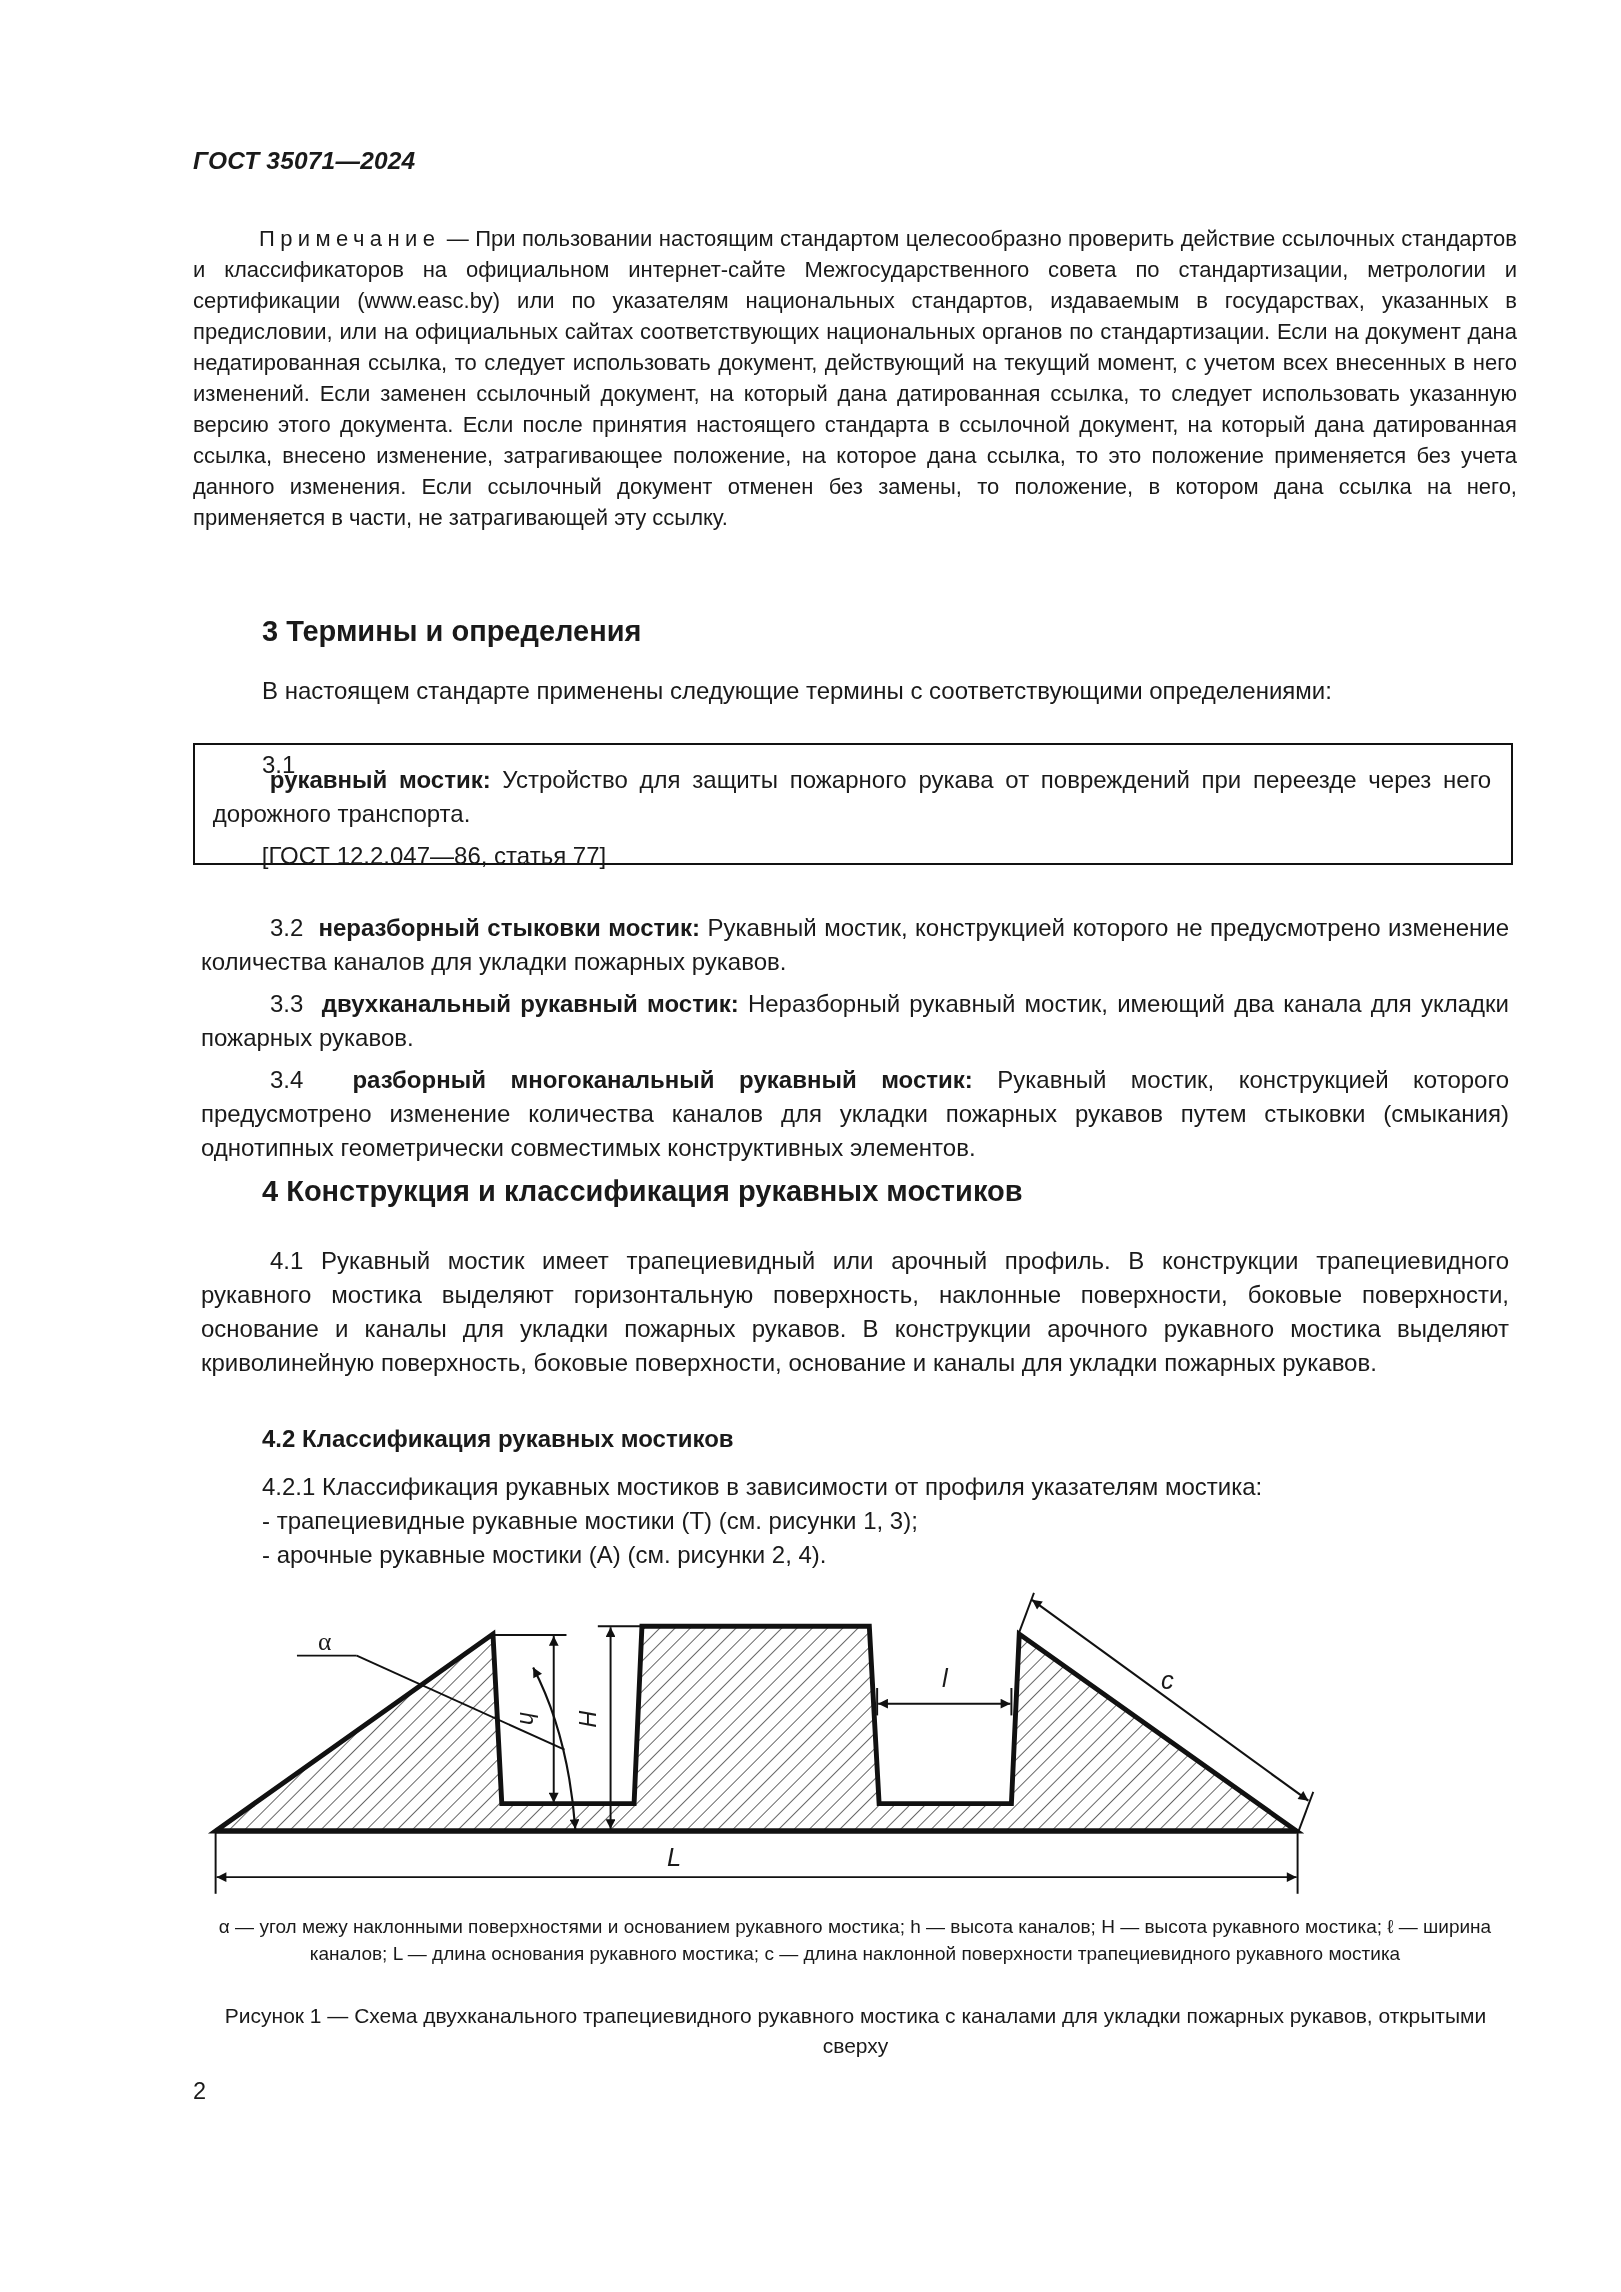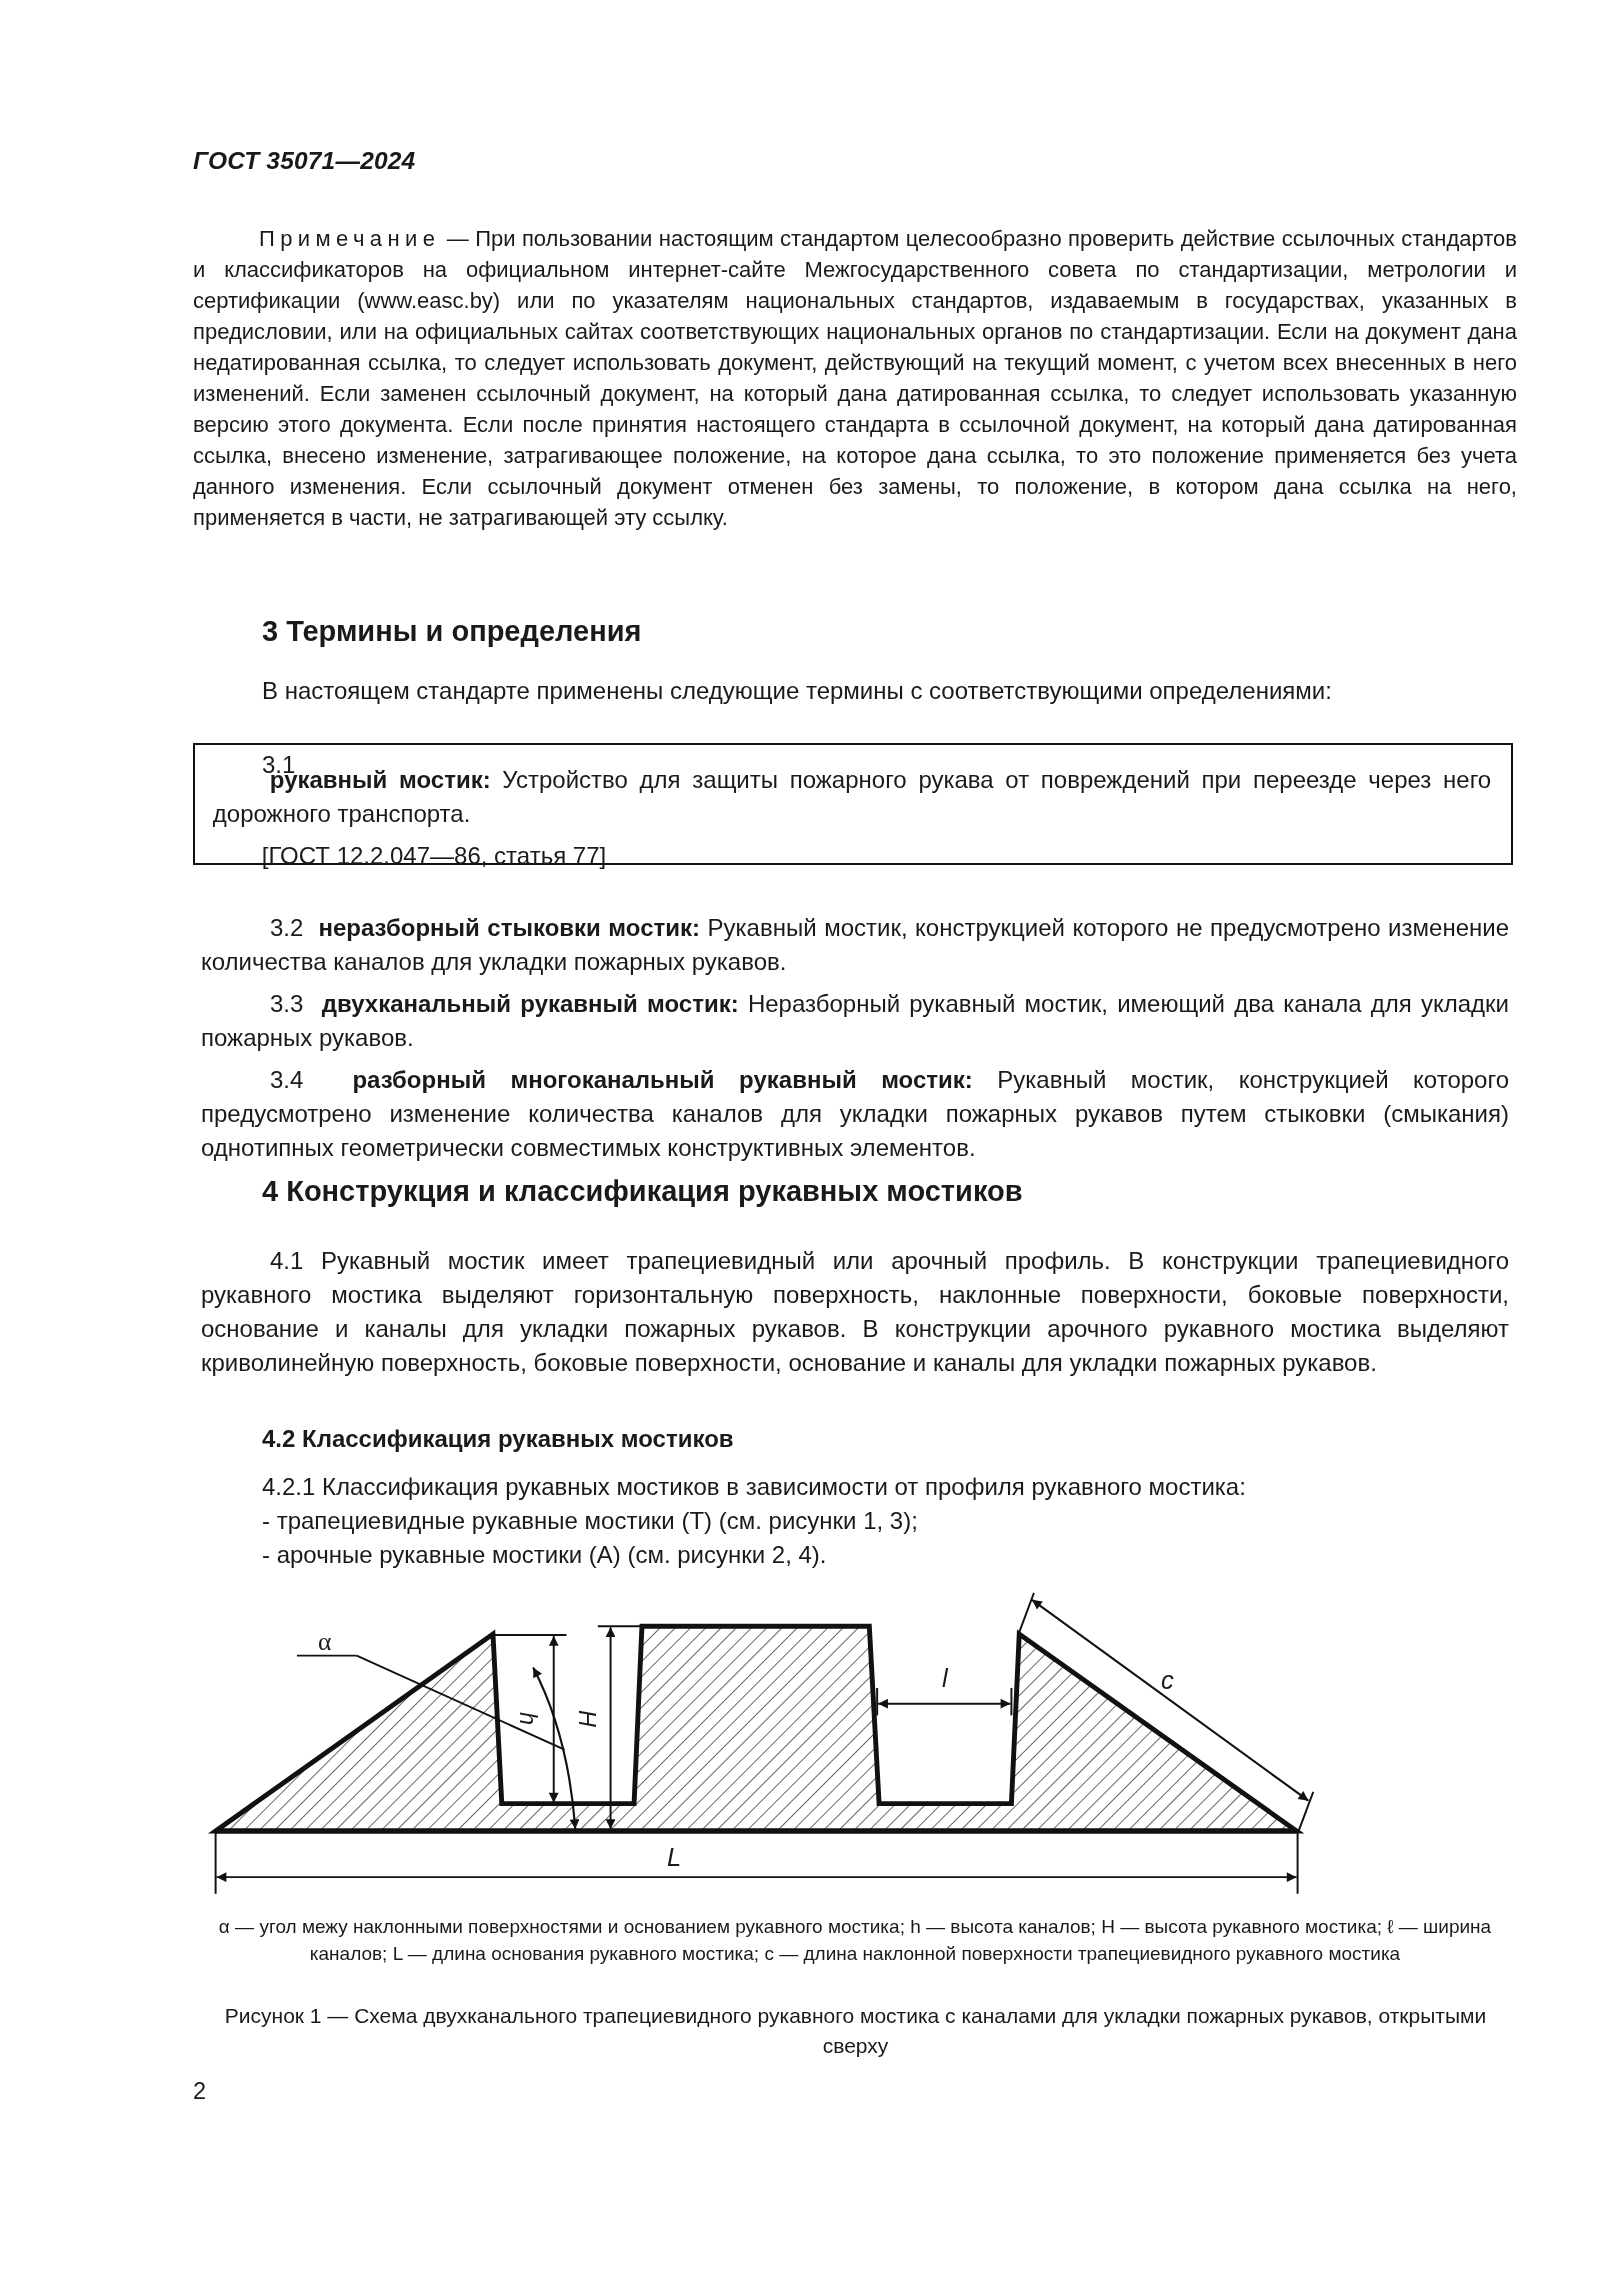--- a/index.html
+++ b/index.html
@@ -43,21 +43,21 @@
   <p class="para"><span>3.3</span>&nbsp;&nbsp;<span class="bold">двухканальный рукавный мостик:</span><span> Неразборный рукавный мостик, имеющий два канала для укладки пожарных рукавов.</span></p>
   <p class="para"><span>3.4</span>&nbsp;&nbsp;<span class="bold">разборный многоканальный рукавный мостик:</span><span> Рукавный мостик, конструкцией которого предусмотрено изменение количества каналов для укладки пожарных рукавов путем стыковки (смыкания) однотипных геометрически совместимых конструктивных элементов.</span></p>
 </div>
 
 <div class="abs h2" style="left:262px; top:1175px;">4  Конструкция и классификация рукавных мостиков</div>
 <div class="abs body" style="left:193px; top:1236px; width:1324px;">
   <p class="para">4.1  Рукавный мостик имеет трапециевидный или арочный профиль. В конструкции трапециевидного рукавного мостика выделяют горизонтальную поверхность, наклонные поверхности, боковые поверхности, основание и каналы для укладки пожарных рукавов. В конструкции арочного рукавного мостика выделяют криволинейную поверхность, боковые поверхности, основание и каналы для укладки пожарных рукавов.</p>
 </div>
 <div class="abs h3" style="left:262px; top:1425px;">4.2  Классификация рукавных мостиков</div>
 <div class="abs body" style="left:193px; top:1470px; width:1324px;">
-  <p class="noind">4.2.1  Классификация рукавных мостиков в зависимости от профиля рукавного мостика:</p>
+  <p class="noind">4.2.1  Классификация рукавных мостиков в зависимости от профиля указателям мостика:</p>
   <p class="noind">-  трапециевидные рукавные мостики (Т) (см. рисунки 1, 3);</p>
   <p class="noind">-  арочные рукавные мостики (А) (см. рисунки 2, 4).</p>
 </div>
 
 <svg class="abs" style="left:0; top:0;" width="1621" height="2293" viewBox="0 0 1654 2339">
   <defs>
     <pattern id="hatch" patternUnits="userSpaceOnUse" width="11" height="11" patternTransform="rotate(45)">
       <line x1="0" y1="0" x2="0" y2="11" stroke="#111" stroke-width="1.3"></line>
     </pattern>
     <marker id="arr" viewBox="0 0 10 10" refX="10" refY="5" markerWidth="14" markerHeight="10" orient="auto-start-reverse" markerUnits="userSpaceOnUse">

